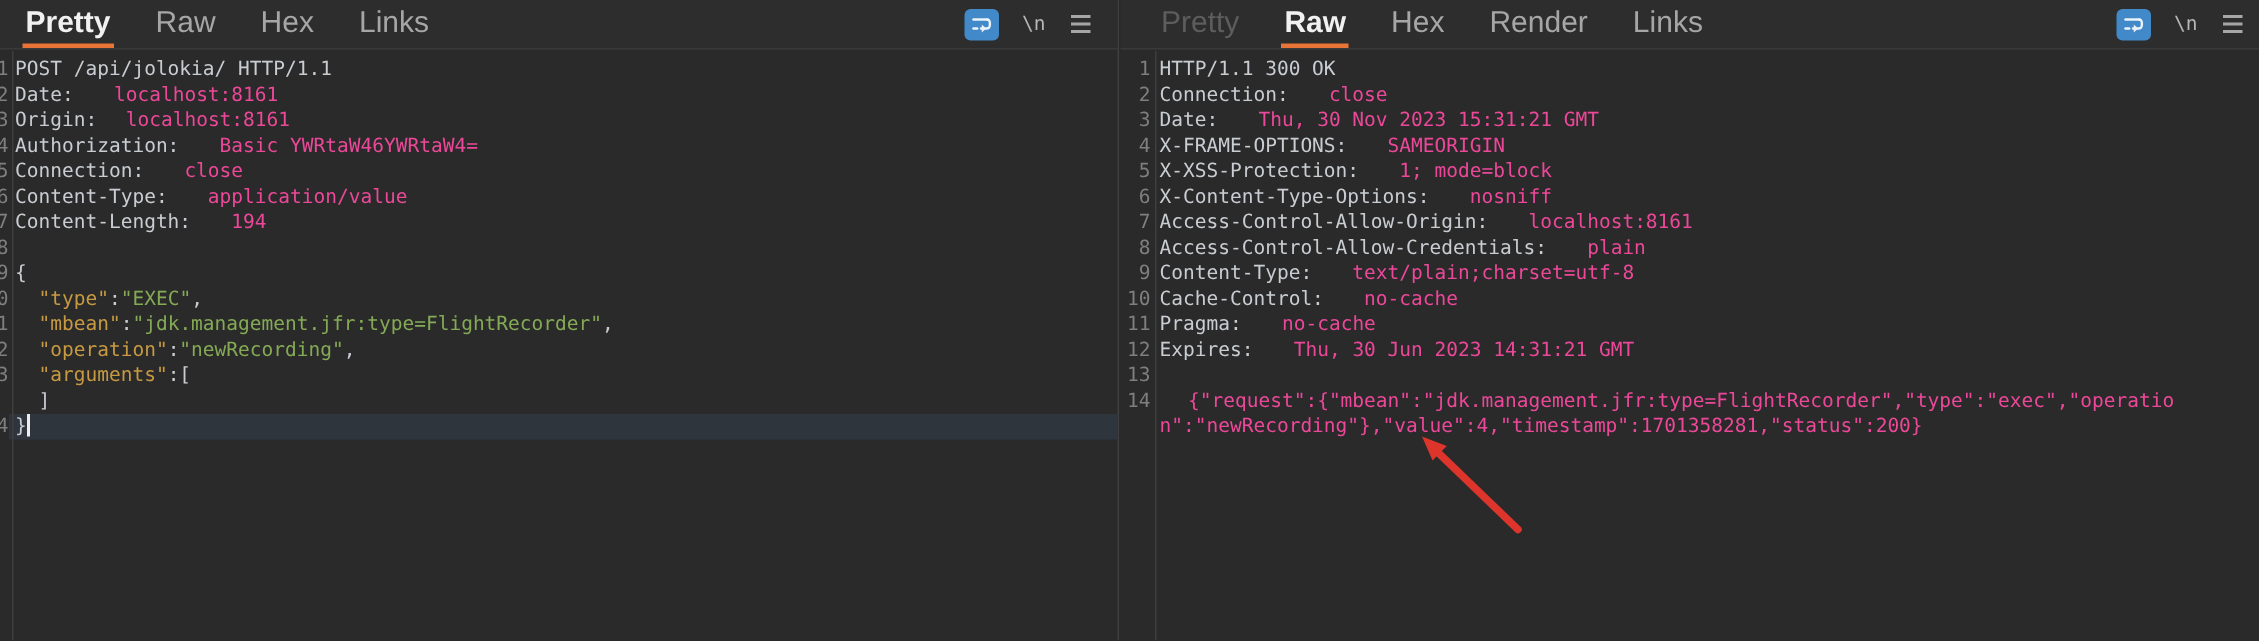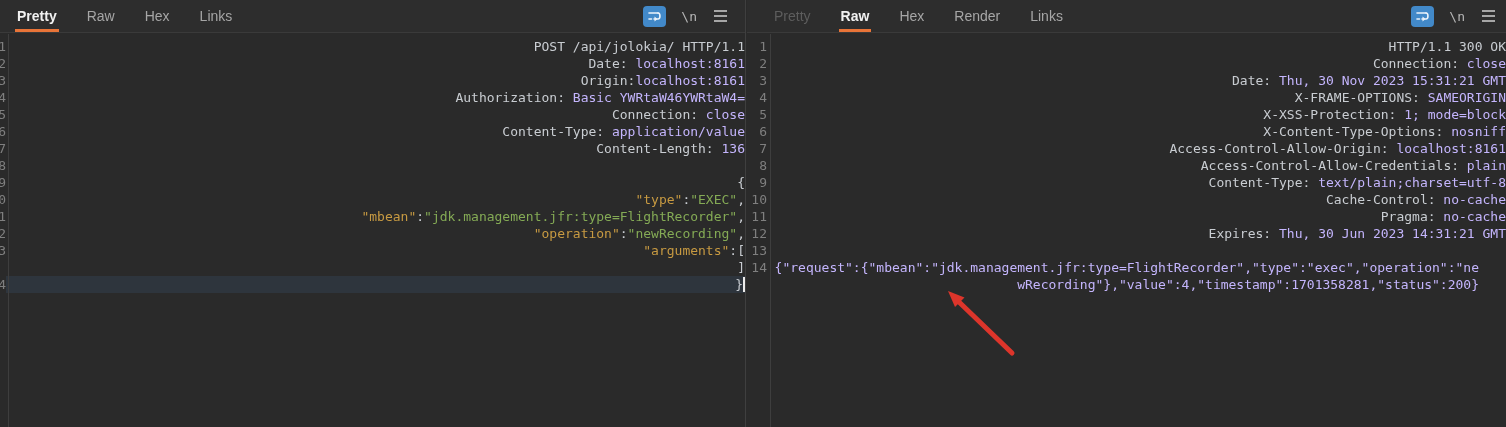--- a/index.html
+++ b/index.html
@@ -7,21 +7,21 @@
   body { background:#2a2a2a; font-family:"Liberation Sans", sans-serif; position:relative; }
 
   .panel { position:absolute; top:0; height:427px; }
   .panel.left  { left:0;   width:746px; border-right:1px solid #3f3f3f; }
   .panel.right { left:747px; width:759px; }
 
   .tabbar { position:relative; height:33px; background:#2d2d2d;
             border-bottom:1px solid #3a3a3a; display:flex; align-items:stretch; }
   .panel.left  .tabbar { padding-left:2px; }
   .panel.right .tabbar { padding-left:12px; }
-  .tab { font-size:14px; color:#a6a6a6; margin:0 13px; padding:2px 2px 0 2px;
+  .tab { font-size:20px; color:#a6a6a6; margin:0 13px; padding:2px 2px 0 2px;
          display:flex; align-items:center; border-bottom:3px solid transparent; cursor:default; }
   .tab.selected { color:#f1f1f1; font-weight:bold; border-bottom-color:#e87438; }
   .tab.disabled { color:#5d5d5d; }
 
   .icons { position:absolute; top:0; bottom:0; display:flex; align-items:center; gap:15px; }
   .panel.left  .icons { right:16px; }
   .panel.right .icons { right:9px; }
   .wrapbtn { width:23px; height:21px; border-radius:4px; background:#4289c9;
              display:flex; align-items:center; justify-content:center; }
   .nl { color:#b6b6b6; font-size:13px; font-family:"DejaVu Sans Mono", monospace; }
@@ -32,27 +32,27 @@
             font-family:"DejaVu Sans Mono", monospace; font-size:13px; line-height:17px;
             padding-top:4px; }
   .gutterline { position:absolute; top:0; bottom:0; width:1px; background:#3e3e3e; }
   .panel.left  .gutterline { left:8px; }
   .panel.right .gutterline { left:23px; }
 
   .line { display:flex; min-height:17px; white-space:pre; align-items:flex-start; }
   .ln { flex:none; color:#7f7f7f; text-align:right; }
   .panel.left  .ln { width:6px; overflow:hidden; direction:rtl; }
   .panel.right .ln { width:20px; }
-  .lt { padding-left:4px; flex:1;text-align:right; }
+  .lt { padding-left:4px; flex:1; }
   .panel.right .lt { padding-left:6px; }
   .lt.wrap { white-space:pre-wrap; word-break:break-all; max-width:712px; flex:none; }
   .line.current .lt { background:#2e353d; }
 
   .c-b { color:#c9cdd2; }
-  .c-d { color:#c4b5fd; }
+  .c-d { color:#ec4899;margin-left:19px; }
   .c-k { color:#c79a42; }
   .c-s { color:#84aa55; }
 
   .caret { display:inline-block; width:2px; height:15px; background:#ececec;
            vertical-align:-3px; }
 
   .frag { position:absolute; background:#9a9a9a; }
   #frag-left  { left:23px; top:0; width:5px; height:3px; }
 
   #arrow { position:absolute; left:900px; top:275px; width:135px; height:95px; pointer-events:none; }
@@ -85,21 +85,21 @@
     </div>
   </div>
   <div class="editor">
     <div class="gutterline"></div>
   <div class="line"><span class="ln">1</span><span class="lt"><span class="c-b">POST /api/jolokia/ HTTP/1.1</span></span></div>
       <div class="line"><span class="ln">2</span><span class="lt"><span class="c-b">Date:</span><span class="c-d"> localhost:8161</span></span></div>
       <div class="line"><span class="ln">3</span><span class="lt"><span class="c-b">Origin:</span><span class="c-d">localhost:8161</span></span></div>
       <div class="line"><span class="ln">4</span><span class="lt"><span class="c-b">Authorization:</span><span class="c-d"> Basic YWRtaW46YWRtaW4=</span></span></div>
       <div class="line"><span class="ln">5</span><span class="lt"><span class="c-b">Connection:</span><span class="c-d"> close</span></span></div>
       <div class="line"><span class="ln">6</span><span class="lt"><span class="c-b">Content-Type:</span><span class="c-d"> application/value</span></span></div>
-      <div class="line"><span class="ln">7</span><span class="lt"><span class="c-b">Content-Length:</span><span class="c-d"> 136</span></span></div>
+      <div class="line"><span class="ln">7</span><span class="lt"><span class="c-b">Content-Length:</span><span class="c-d"> 194</span></span></div>
       <div class="line"><span class="ln">8</span><span class="lt"></span></div>
       <div class="line"><span class="ln">9</span><span class="lt"><span class="c-b">{</span></span></div>
       <div class="line"><span class="ln">10</span><span class="lt"><span class="c-b">  </span><span class="c-k">"type"</span><span class="c-b">:</span><span class="c-s">"EXEC"</span><span class="c-b">,</span></span></div>
       <div class="line"><span class="ln">11</span><span class="lt"><span class="c-b">  </span><span class="c-k">"mbean"</span><span class="c-b">:</span><span class="c-s">"jdk.management.jfr:type=FlightRecorder"</span><span class="c-b">,</span></span></div>
       <div class="line"><span class="ln">12</span><span class="lt"><span class="c-b">  </span><span class="c-k">"operation"</span><span class="c-b">:</span><span class="c-s">"newRecording"</span><span class="c-b">,</span></span></div>
       <div class="line"><span class="ln">13</span><span class="lt"><span class="c-b">  </span><span class="c-k">"arguments"</span><span class="c-b">:[</span></span></div>
       <div class="line"><span class="ln"></span><span class="lt"><span class="c-b">  ]</span></span></div>
       <div class="line current"><span class="ln">14</span><span class="lt"><span class="c-b">}</span><span class="caret"></span></span></div>
     </div>
 </div>

